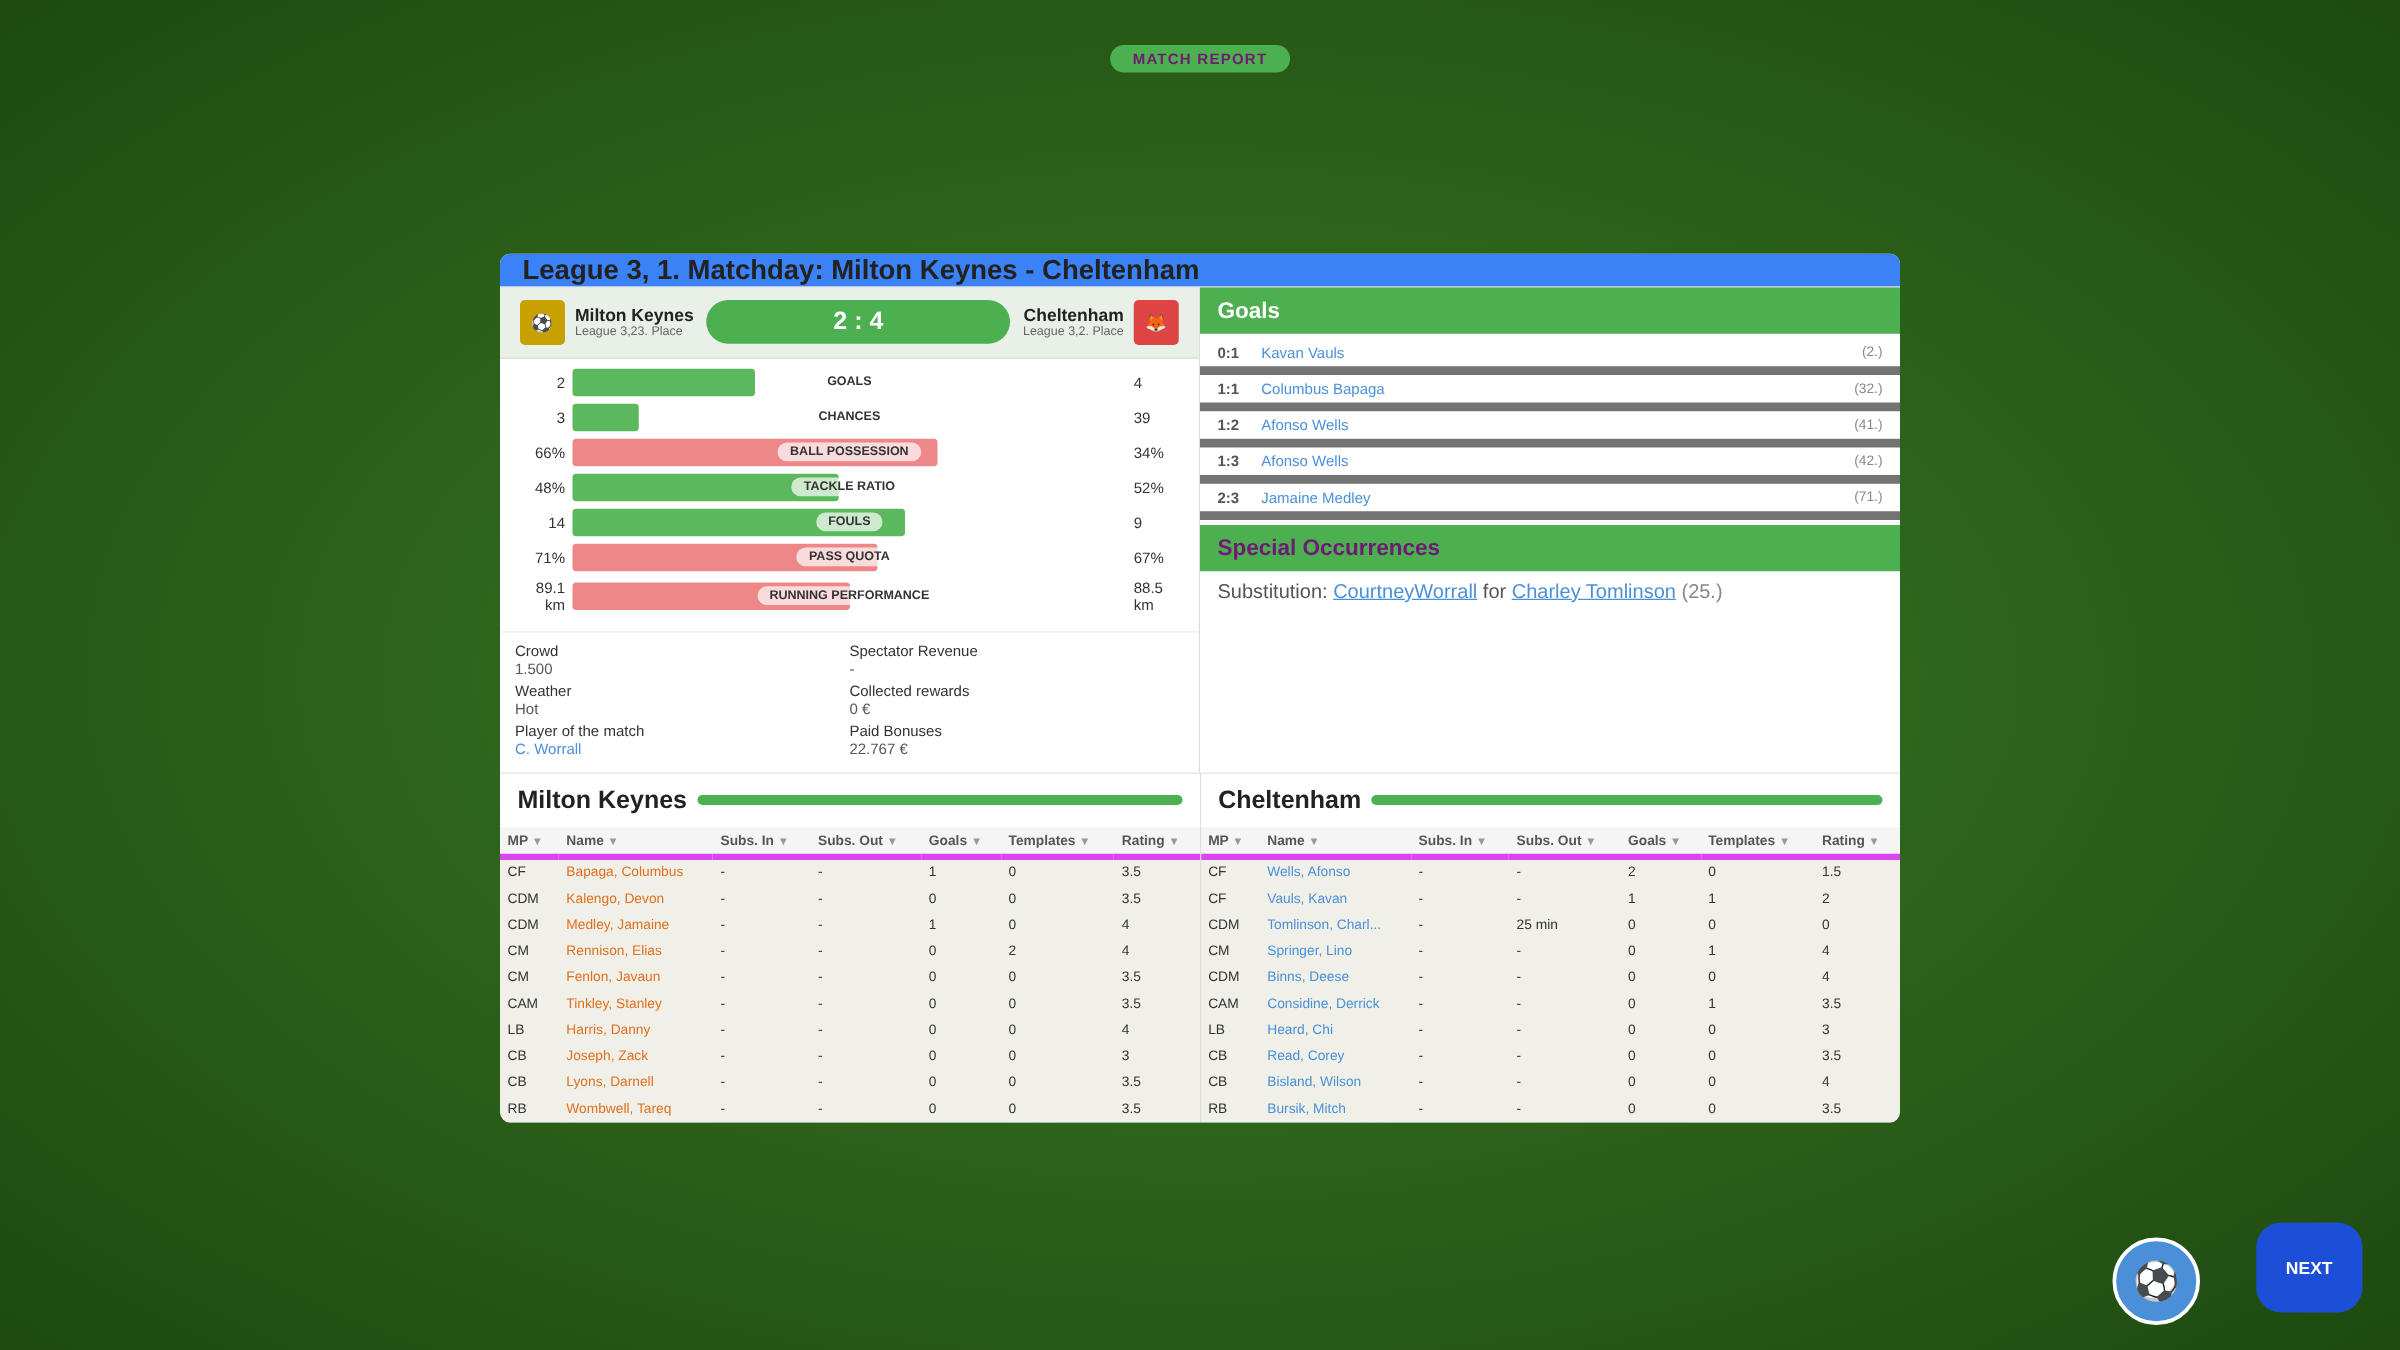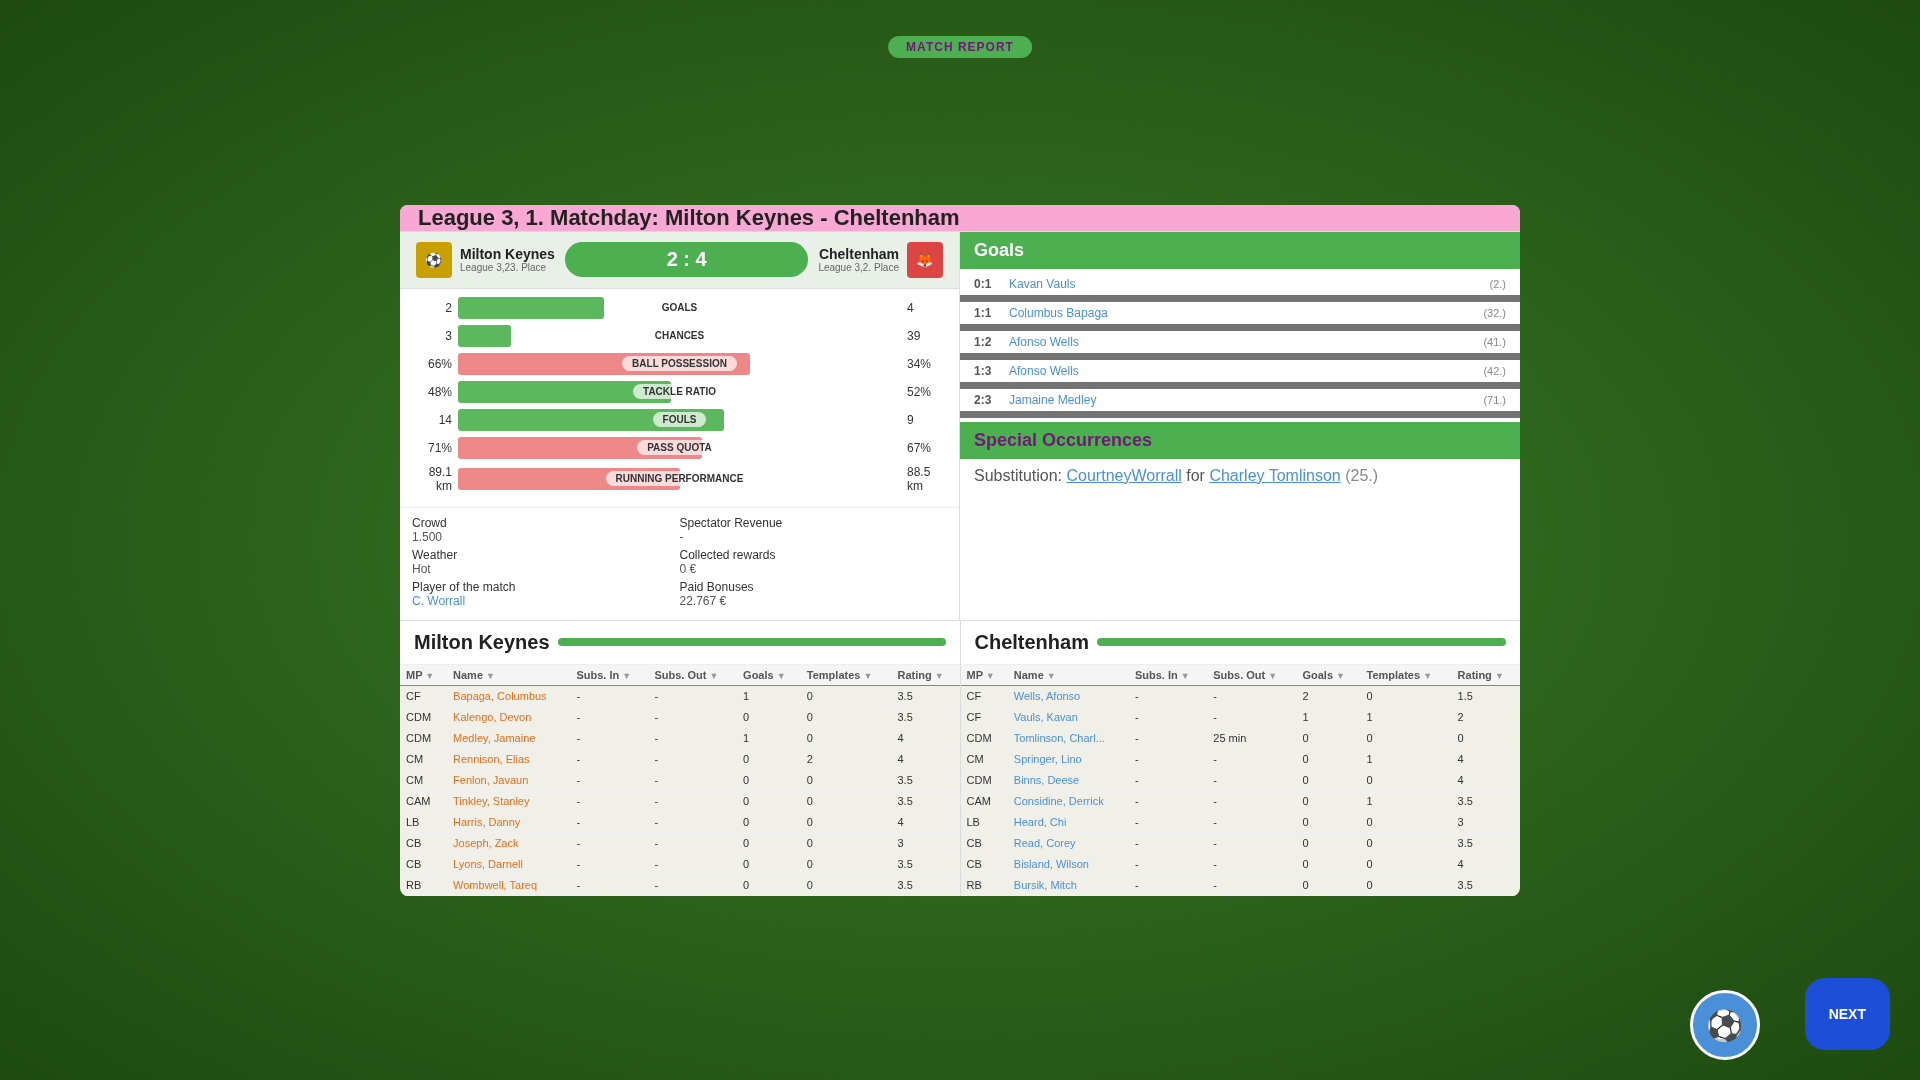--- a/index.html
+++ b/index.html
@@ -31,21 +31,21 @@
       margin-top: 28px;
     }
     .main-container {
       background: #f0f0e8;
       border-radius: 8px;
       width: 1120px;
       margin-top: 20px;
       overflow: hidden;
     }
     .title-bar {
-      background: #f9a8d4;
+      background: #3b82f6;
       padding: 0 18px;
       border-bottom: 1px solid #ddd;
       display: flex;
     }
     .title-bar h1 {
       font-size: 22px;
       font-weight: bold;
       color: #222;
     }
     .content-row {
@@ -271,21 +271,21 @@
     table {
       width: 100%;
       border-collapse: collapse;
       font-size: 11px;
     }
     th {
       background: #f5f5f5;
       padding: 4px 6px;
       text-align: left;
       color: #555;
-      border-bottom: 1px solid #d946ef;
+      border-bottom: 5px solid #d946ef;
       white-space: nowrap;
     }
     th .sort-arrow {
       font-size: 9px;
       color: #999;
     }
     td {
       padding: 4px 6px;
       border-bottom: 1px solid #f0f0f0;
       color: #333;

